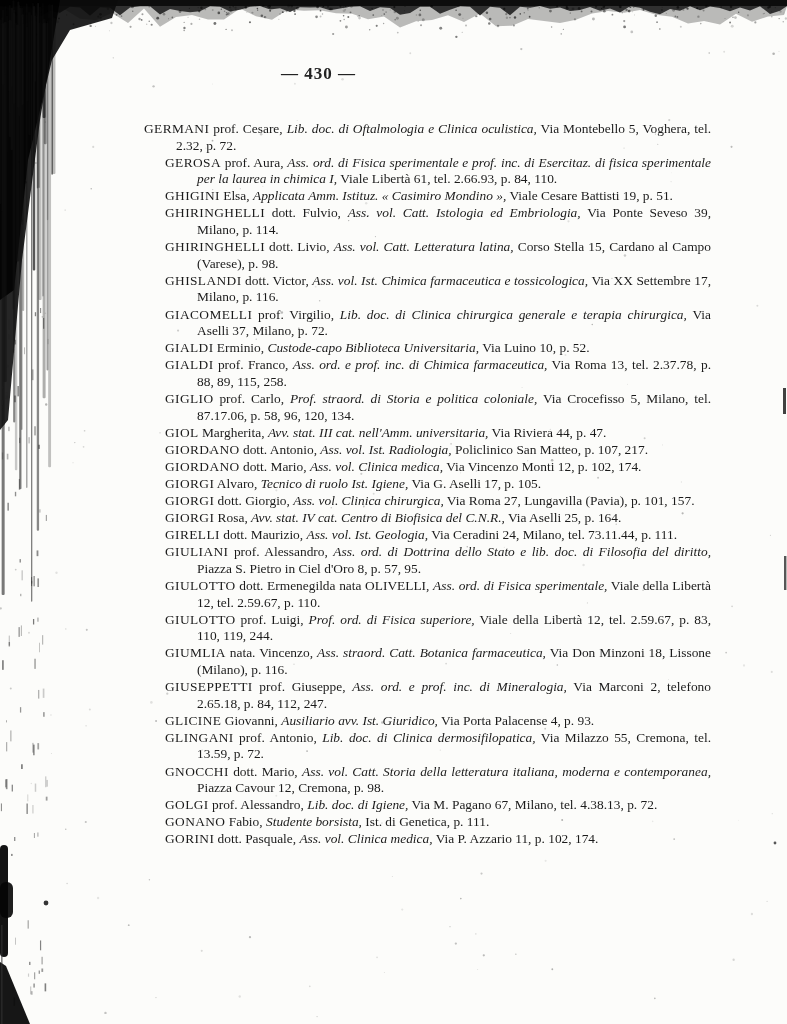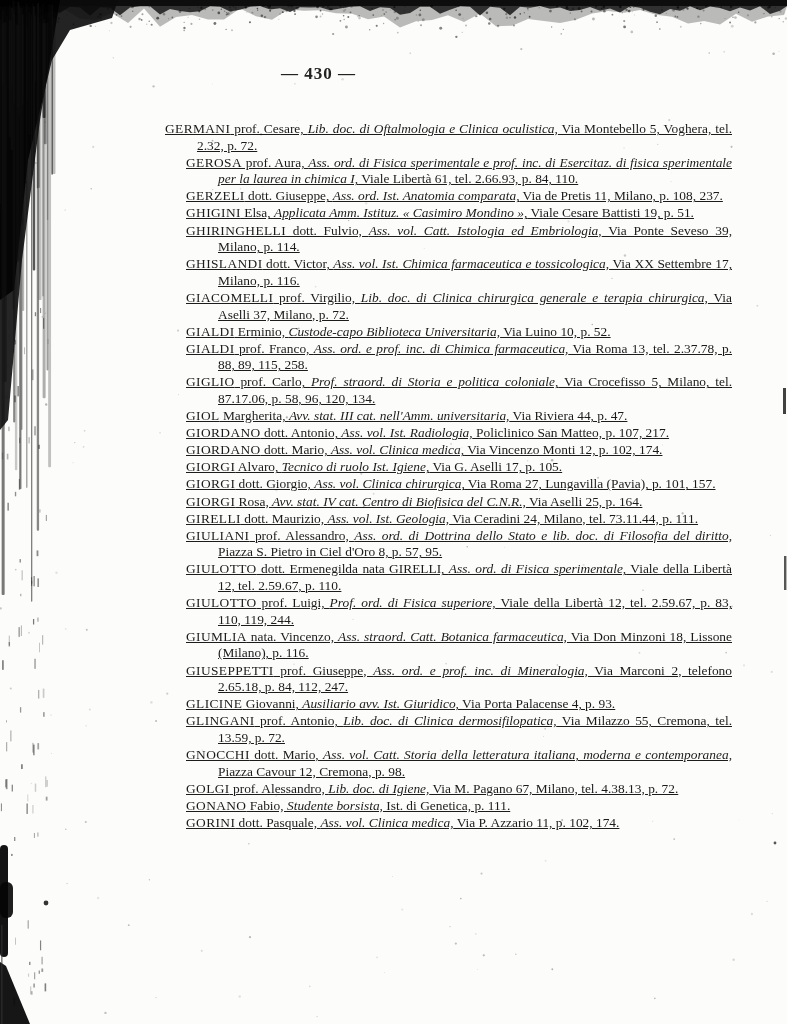--- a/index.html
+++ b/index.html
@@ -31,24 +31,23 @@
     text-align: center;
     font-size: 17px;
     font-weight: bold;
     letter-spacing: 1px;
     color: #222;
     z-index: 2;
   }
   .entries {
     position: absolute;
     top: 121px;
-    left: 165px;
+    left: 144px;
     width: 567px;
     z-index: 2;
-    text-decoration: underline;
   }
   p.entry {
     margin: 0;
     padding-left: 32px;
     text-indent: -32px;
     font-size: 13.4px;
     line-height: 16.6px;
     text-align: justify;
     color: #1b1b1b;
   }
@@ -640,37 +639,37 @@
     <circle cx="212.54111839015968" cy="140.70698560215533" r="0.8835718743735925" fill="#000" opacity="0.2967373705469072"></circle>
     <circle cx="84.58298494131304" cy="430.7484562229365" r="0.8458132521482185" fill="#000" opacity="0.1816872239485383"></circle>
     <circle cx="65.7427416567225" cy="829.2818521428853" r="0.7914859945187345" fill="#000" opacity="0.2358302709646523"></circle>
   </svg>
 
 <div class="page-header">— 430 —</div>
 
 <div class="entries" id="entries">
     <p class="entry"><span class="seg-name">GERMANI</span><span class="seg-r"> prof. Cesare, </span><span class="seg-i">Lib. doc. di Oftalmologia e Clinica oculistica,</span><span class="seg-r"> Via Montebello 5, Voghera, tel. 2.32, p. 72.</span></p>
     <p class="entry"><span class="seg-name">GEROSA</span><span class="seg-r"> prof. Aura, </span><span class="seg-i">Ass. ord. di Fisica sperimentale e prof. inc. di Esercitaz. di fisica sperimentale per la laurea in chimica I,</span><span class="seg-r"> Viale Libertà 61, tel. 2.66.93, p. 84, 110.</span></p>
-    <p class="entry"><span class="seg-name">GERZELI</span><span class="seg-r"> dott. Giuseppe, </span><span class="seg-i">Ass. ord. Ist. Anatomia comparata,</span><span class="seg-r"> Via de Pretis 11, Milano, p. 108, 237.</span></p>
     <p class="entry"><span class="seg-name">GHIGINI</span><span class="seg-r"> Elsa, </span><span class="seg-i">Applicata Amm. Istituz. « Casimiro Mondino »,</span><span class="seg-r"> Viale Cesare Battisti 19, p. 51.</span></p>
     <p class="entry"><span class="seg-name">GHIRINGHELLI</span><span class="seg-r"> dott. Fulvio, </span><span class="seg-i">Ass. vol. Catt. Istologia ed Embriologia,</span><span class="seg-r"> Via Ponte Seveso 39, Milano, p. 114.</span></p>
+    <p class="entry"><span class="seg-name">GHIRINGHELLI</span><span class="seg-r"> dott. Livio, </span><span class="seg-i">Ass. vol. Catt. Letteratura latina,</span><span class="seg-r"> Corso Stella 15, Cardano al Campo (Varese), p. 98.</span></p>
     <p class="entry"><span class="seg-name">GHISLANDI</span><span class="seg-r"> dott. Victor, </span><span class="seg-i">Ass. vol. Ist. Chimica farmaceutica e tossicologica,</span><span class="seg-r"> Via XX Settembre 17, Milano, p. 116.</span></p>
     <p class="entry"><span class="seg-name">GIACOMELLI</span><span class="seg-r"> prof. Virgilio, </span><span class="seg-i">Lib. doc. di Clinica chirurgica generale e terapia chirurgica,</span><span class="seg-r"> Via Aselli 37, Milano, p. 72.</span></p>
     <p class="entry"><span class="seg-name">GIALDI</span><span class="seg-r"> Erminio, </span><span class="seg-i">Custode-capo Biblioteca Universitaria,</span><span class="seg-r"> Via Luino 10, p. 52.</span></p>
     <p class="entry"><span class="seg-name">GIALDI</span><span class="seg-r"> prof. Franco, </span><span class="seg-i">Ass. ord. e prof. inc. di Chimica farmaceutica,</span><span class="seg-r"> Via Roma 13, tel. 2.37.78, p. 88, 89, 115, 258.</span></p>
     <p class="entry"><span class="seg-name">GIGLIO</span><span class="seg-r"> prof. Carlo, </span><span class="seg-i">Prof. straord. di Storia e politica coloniale,</span><span class="seg-r"> Via Crocefisso 5, Milano, tel. 87.17.06, p. 58, 96, 120, 134.</span></p>
     <p class="entry"><span class="seg-name">GIOL</span><span class="seg-r"> Margherita, </span><span class="seg-i">Avv. stat. III cat. nell'Amm. universitaria,</span><span class="seg-r"> Via Riviera 44, p. 47.</span></p>
     <p class="entry"><span class="seg-name">GIORDANO</span><span class="seg-r"> dott. Antonio, </span><span class="seg-i">Ass. vol. Ist. Radiologia,</span><span class="seg-r"> Policlinico San Matteo, p. 107, 217.</span></p>
     <p class="entry"><span class="seg-name">GIORDANO</span><span class="seg-r"> dott. Mario, </span><span class="seg-i">Ass. vol. Clinica medica,</span><span class="seg-r"> Via Vincenzo Monti 12, p. 102, 174.</span></p>
     <p class="entry"><span class="seg-name">GIORGI</span><span class="seg-r"> Alvaro, </span><span class="seg-i">Tecnico di ruolo Ist. Igiene,</span><span class="seg-r"> Via G. Aselli 17, p. 105.</span></p>
     <p class="entry"><span class="seg-name">GIORGI</span><span class="seg-r"> dott. Giorgio, </span><span class="seg-i">Ass. vol. Clinica chirurgica,</span><span class="seg-r"> Via Roma 27, Lungavilla (Pavia), p. 101, 157.</span></p>
     <p class="entry"><span class="seg-name">GIORGI</span><span class="seg-r"> Rosa, </span><span class="seg-i">Avv. stat. IV cat. Centro di Biofisica del C.N.R.,</span><span class="seg-r"> Via Aselli 25, p. 164.</span></p>
     <p class="entry"><span class="seg-name">GIRELLI</span><span class="seg-r"> dott. Maurizio, </span><span class="seg-i">Ass. vol. Ist. Geologia,</span><span class="seg-r"> Via Ceradini 24, Milano, tel. 73.11.44, p. 111.</span></p>
     <p class="entry"><span class="seg-name">GIULIANI</span><span class="seg-r"> prof. Alessandro, </span><span class="seg-i">Ass. ord. di Dottrina dello Stato e lib. doc. di Filosofia del diritto,</span><span class="seg-r"> Piazza S. Pietro in Ciel d'Oro 8, p. 57, 95.</span></p>
-    <p class="entry"><span class="seg-name">GIULOTTO</span><span class="seg-r"> dott. Ermenegilda nata GIRELLI, </span><span class="seg-i">Ass. ord. di Fisica sperimentale,</span><span class="seg-r"> Viale della Libertà 12, tel. 2.59.67, p. 110.</span></p>
+    <p class="entry"><span class="seg-name">GIULOTTO</span><span class="seg-r"> dott. Ermenegilda nata OLIVELLI, </span><span class="seg-i">Ass. ord. di Fisica sperimentale,</span><span class="seg-r"> Viale della Libertà 12, tel. 2.59.67, p. 110.</span></p>
     <p class="entry"><span class="seg-name">GIULOTTO</span><span class="seg-r"> prof. Luigi, </span><span class="seg-i">Prof. ord. di Fisica superiore,</span><span class="seg-r"> Viale della Libertà 12, tel. 2.59.67, p. 83, 110, 119, 244.</span></p>
     <p class="entry"><span class="seg-name">GIUMLIA</span><span class="seg-r"> nata. Vincenzo, </span><span class="seg-i">Ass. straord. Catt. Botanica farmaceutica,</span><span class="seg-r"> Via Don Minzoni 18, Lissone (Milano), p. 116.</span></p>
     <p class="entry"><span class="seg-name">GIUSEPPETTI</span><span class="seg-r"> prof. Giuseppe, </span><span class="seg-i">Ass. ord. e prof. inc. di Mineralogia,</span><span class="seg-r"> Via Marconi 2, telefono 2.65.18, p. 84, 112, 247.</span></p>
     <p class="entry"><span class="seg-name">GLICINE</span><span class="seg-r"> Giovanni, </span><span class="seg-i">Ausiliario avv. Ist. Giuridico,</span><span class="seg-r"> Via Porta Palacense 4, p. 93.</span></p>
     <p class="entry"><span class="seg-name">GLINGANI</span><span class="seg-r"> prof. Antonio, </span><span class="seg-i">Lib. doc. di Clinica dermosifilopatica,</span><span class="seg-r"> Via Milazzo 55, Cremona, tel. 13.59, p. 72.</span></p>
     <p class="entry"><span class="seg-name">GNOCCHI</span><span class="seg-r"> dott. Mario, </span><span class="seg-i">Ass. vol. Catt. Storia della letteratura italiana, moderna e contemporanea,</span><span class="seg-r"> Piazza Cavour 12, Cremona, p. 98.</span></p>
     <p class="entry"><span class="seg-name">GOLGI</span><span class="seg-r"> prof. Alessandro, </span><span class="seg-i">Lib. doc. di Igiene,</span><span class="seg-r"> Via M. Pagano 67, Milano, tel. 4.38.13, p. 72.</span></p>
     <p class="entry"><span class="seg-name">GONANO</span><span class="seg-r"> Fabio, </span><span class="seg-i">Studente borsista,</span><span class="seg-r"> Ist. di Genetica, p. 111.</span></p>
     <p class="entry"><span class="seg-name">GORINI</span><span class="seg-r"> dott. Pasquale, </span><span class="seg-i">Ass. vol. Clinica medica,</span><span class="seg-r"> Via P. Azzario 11, p. 102, 174.</span></p>
   </div>

